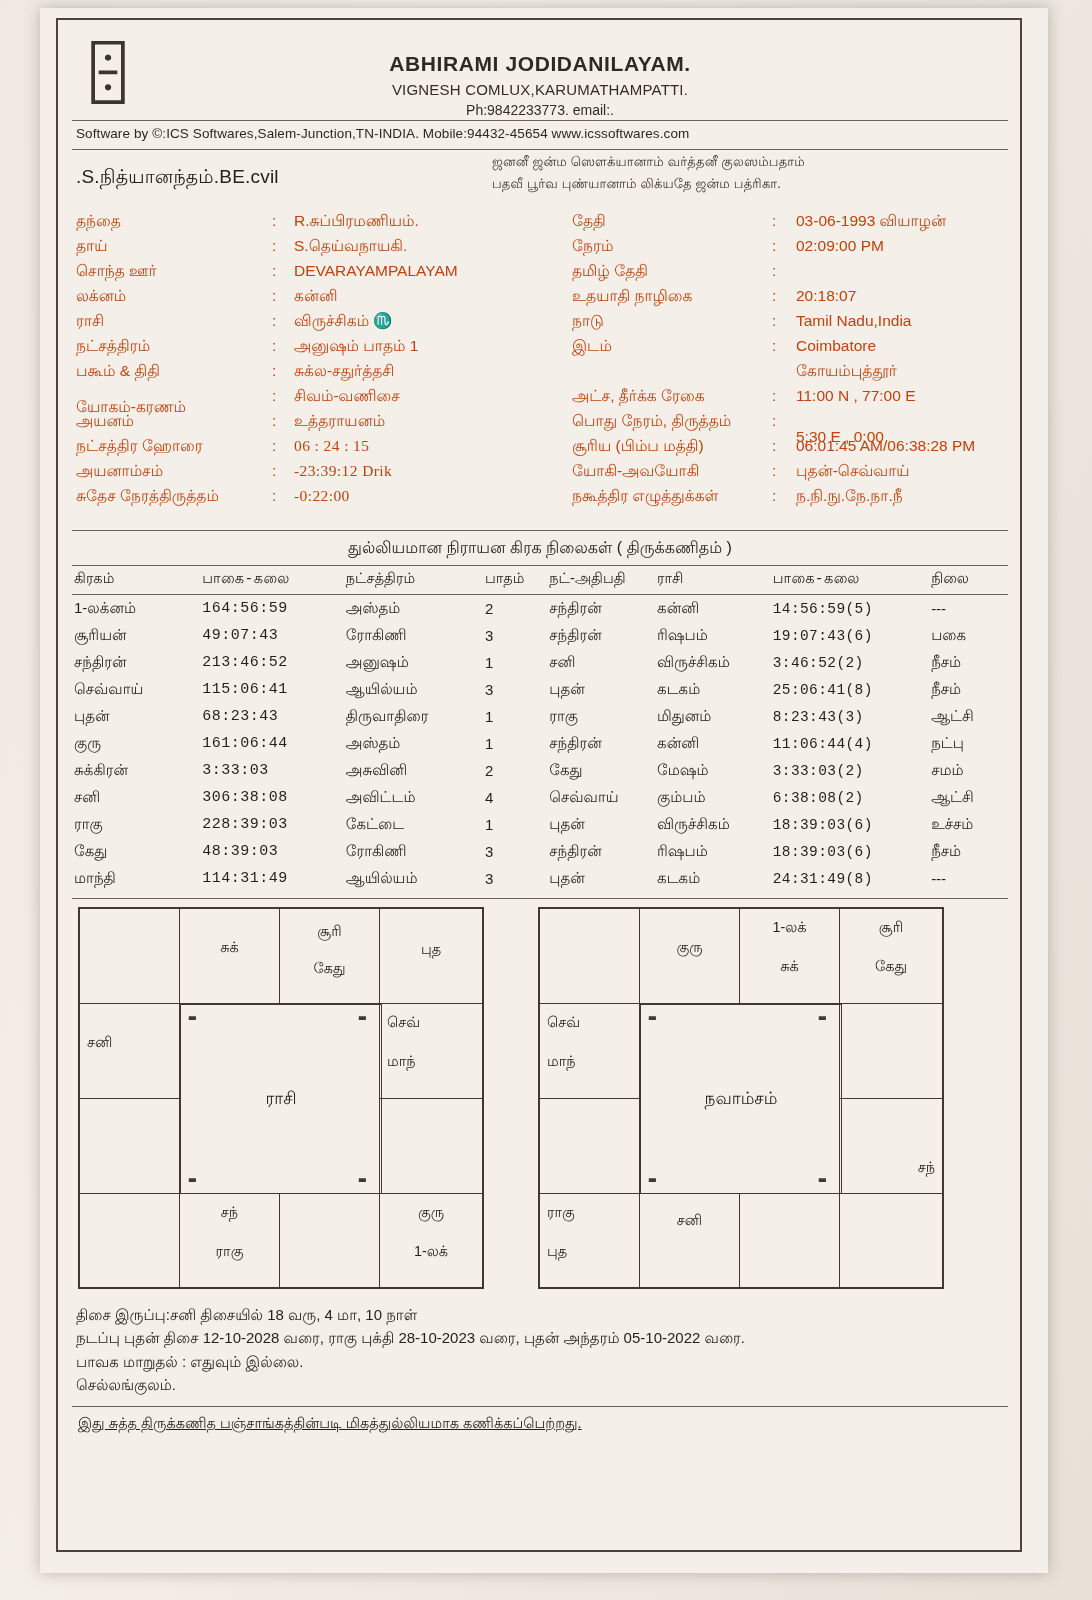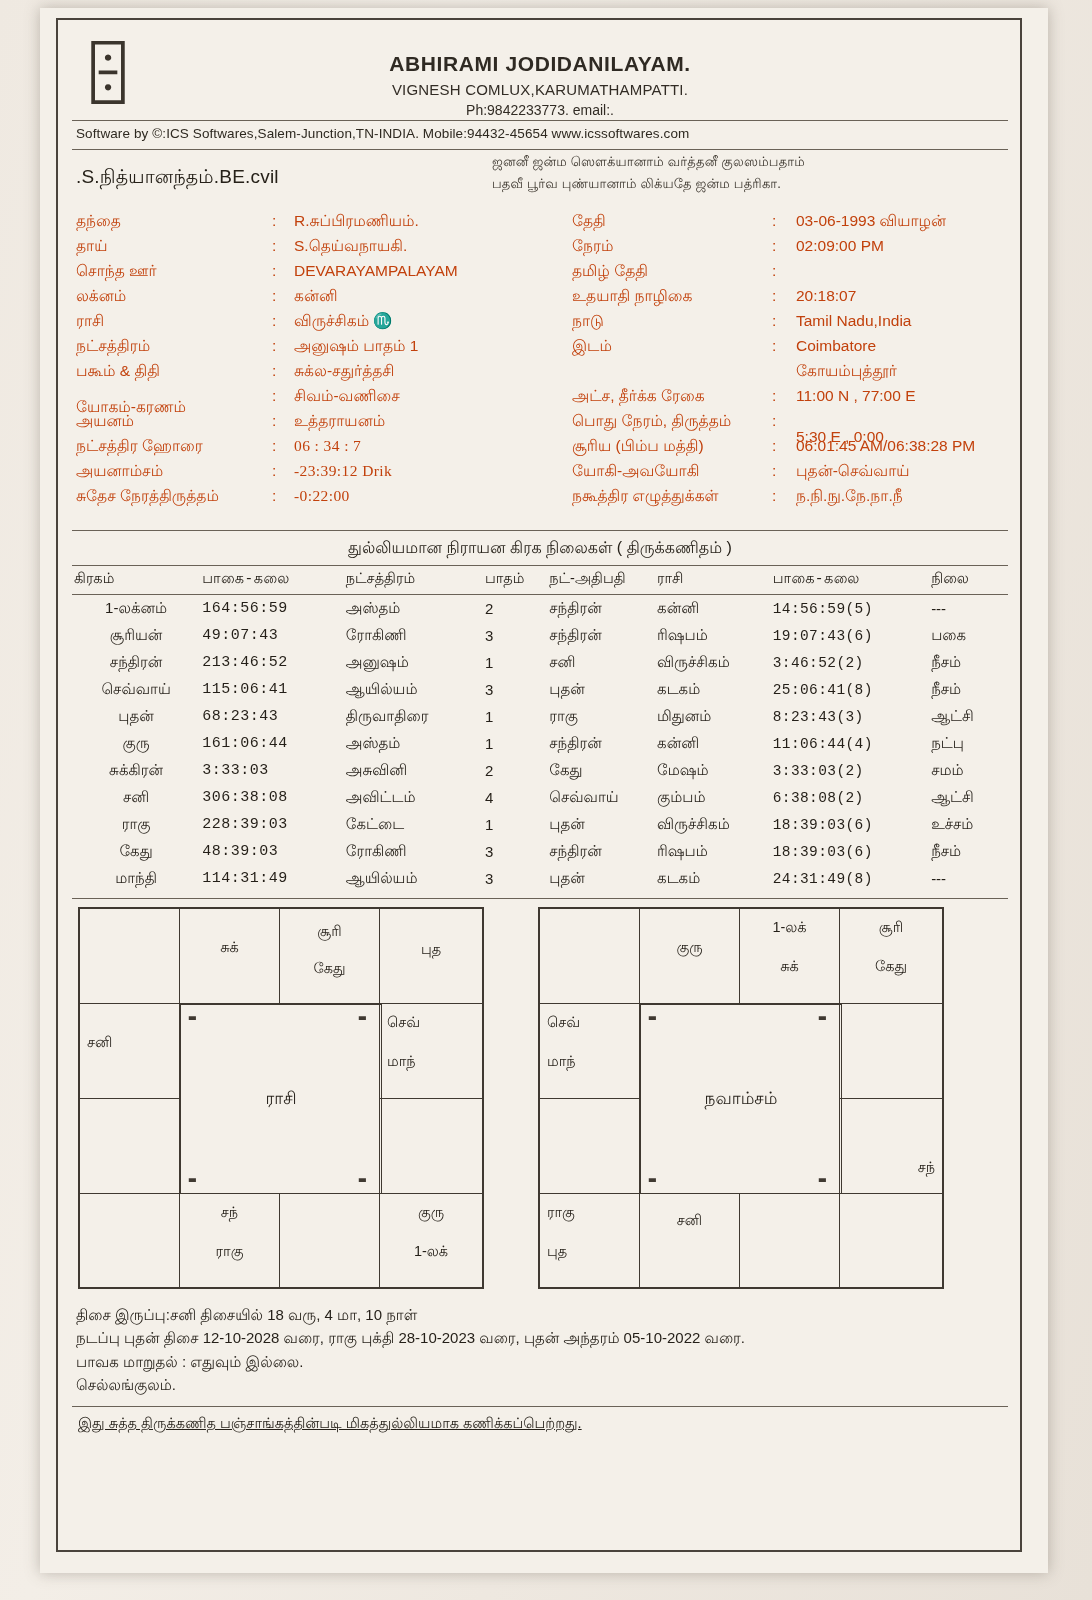--- a/index.html
+++ b/index.html
@@ -150,21 +150,21 @@
   table.ptbl th {
     font-weight: normal;
     text-align: left;
     padding: 4px 2px 6px 2px;
     font-size: 14.5px;
   }
   table.ptbl td {
     padding: 3.5px 2px;
     white-space: nowrap;
   }
-  .c1 { width: 150px; text-align: center; }
+  .c1 { width: 150px; }
   .c2 { width: 165px; font-family: "Liberation Mono", monospace; font-size: 15px; letter-spacing: 0.5px;}
   .c3 { width: 160px; }
   .c4 { width: 70px; text-align: left; }
   .c5 { width: 120px; }
   .c6 { width: 130px; }
   .c7 { width: 180px; font-family: "Liberation Mono", monospace; font-size: 14.5px; letter-spacing: 0.4px;}
   .c8 { width: 90px; }
   .hsep { border-bottom: 1px solid #6a6257; }
 
   
@@ -294,21 +294,21 @@
           <div class="drow lbl-l" style="top:186px">யோகம்-கரணம்</div>
           <div class="drow col-l" style="top:175px">:</div>
           <div class="drow val-l" style="top:175px">சிவம்-வணிசை</div>
 
           <div class="drow lbl-l" style="top:200px">அயனம்</div>
           <div class="drow col-l" style="top:200px">:</div>
           <div class="drow val-l" style="top:200px">உத்தராயனம்</div>
 
           <div class="drow lbl-l" style="top:225px">நட்சத்திர ஹோரை</div>
           <div class="drow col-l" style="top:225px">:</div>
-          <div class="drow val-l mono" style="top:225px">06 : 34 : 7</div>
+          <div class="drow val-l mono" style="top:225px">06 : 24 : 15</div>
 
           <div class="drow lbl-l" style="top:250px">அயனாம்சம்</div>
           <div class="drow col-l" style="top:250px">:</div>
           <div class="drow val-l mono" style="top:250px">-23:39:12 Drik</div>
 
           <div class="drow lbl-l" style="top:275px">சுதேச நேரத்திருத்தம்</div>
           <div class="drow col-l" style="top:275px">:</div>
           <div class="drow val-l mono" style="top:275px">-0:22:00</div>
 
           <div class="drow lbl-r" style="top:0px">தேதி</div>

